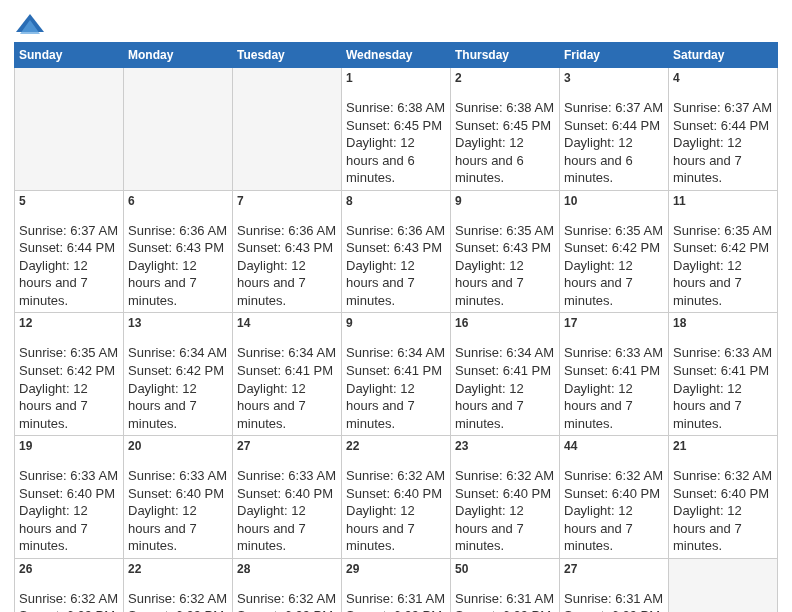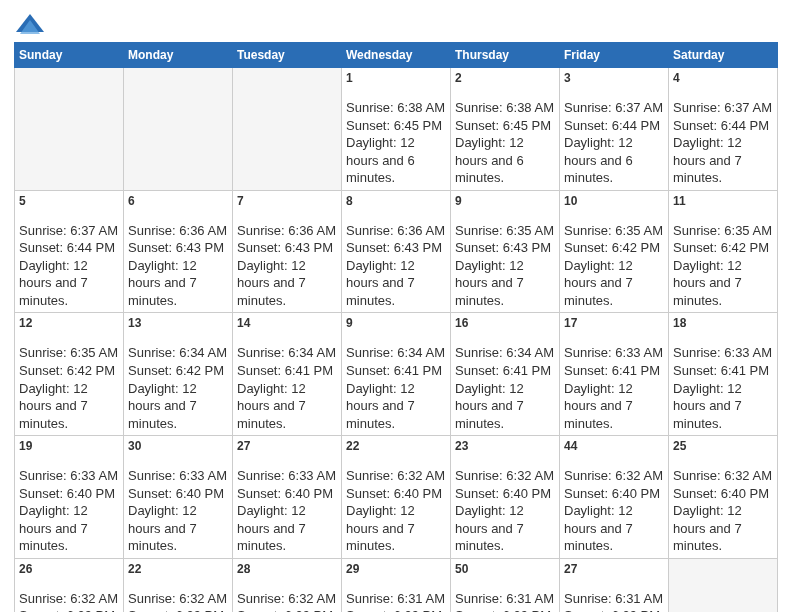--- a/index.html
+++ b/index.html
@@ -252,21 +252,21 @@
           </td>
         </tr>
         <tr>
           <td>
             <span class="day-number">19</span>
             <div class="cell-text" style="white-space: pre-line;">Sunrise: 6:33 AM
 Sunset: 6:40 PM
 Daylight: 12 hours and 7 minutes.</div>
           </td>
           <td>
-            <span class="day-number">30</span>
+            <span class="day-number">20</span>
             <div class="cell-text" style="white-space: pre-line;">Sunrise: 6:33 AM
 Sunset: 6:40 PM
 Daylight: 12 hours and 7 minutes.</div>
           </td>
           <td>
             <span class="day-number">27</span>
             <div class="cell-text" style="white-space: pre-line;">Sunrise: 6:33 AM
 Sunset: 6:40 PM
 Daylight: 12 hours and 7 minutes.</div>
           </td>
@@ -282,21 +282,21 @@
 Sunset: 6:40 PM
 Daylight: 12 hours and 7 minutes.</div>
           </td>
           <td>
             <span class="day-number">44</span>
             <div class="cell-text" style="white-space: pre-line;">Sunrise: 6:32 AM
 Sunset: 6:40 PM
 Daylight: 12 hours and 7 minutes.</div>
           </td>
           <td>
-            <span class="day-number">25</span>
+            <span class="day-number">21</span>
             <div class="cell-text" style="white-space: pre-line;">Sunrise: 6:32 AM
 Sunset: 6:40 PM
 Daylight: 12 hours and 7 minutes.</div>
           </td>
         </tr>
         <tr>
           <td>
             <span class="day-number">26</span>
             <div class="cell-text" style="white-space: pre-line;">Sunrise: 6:32 AM
 Sunset: 6:39 PM

